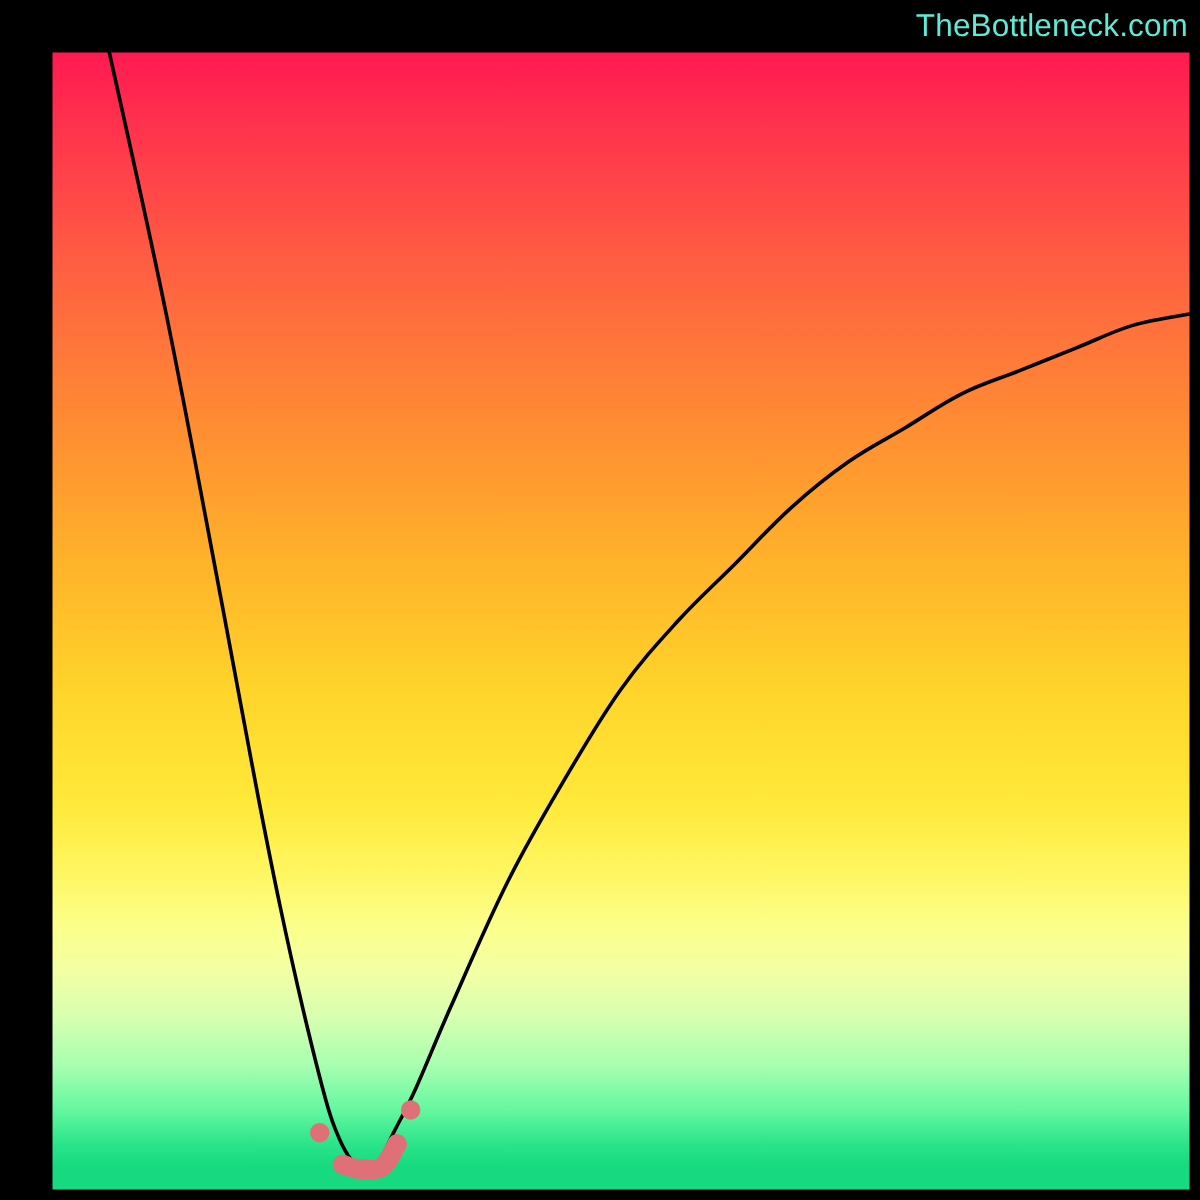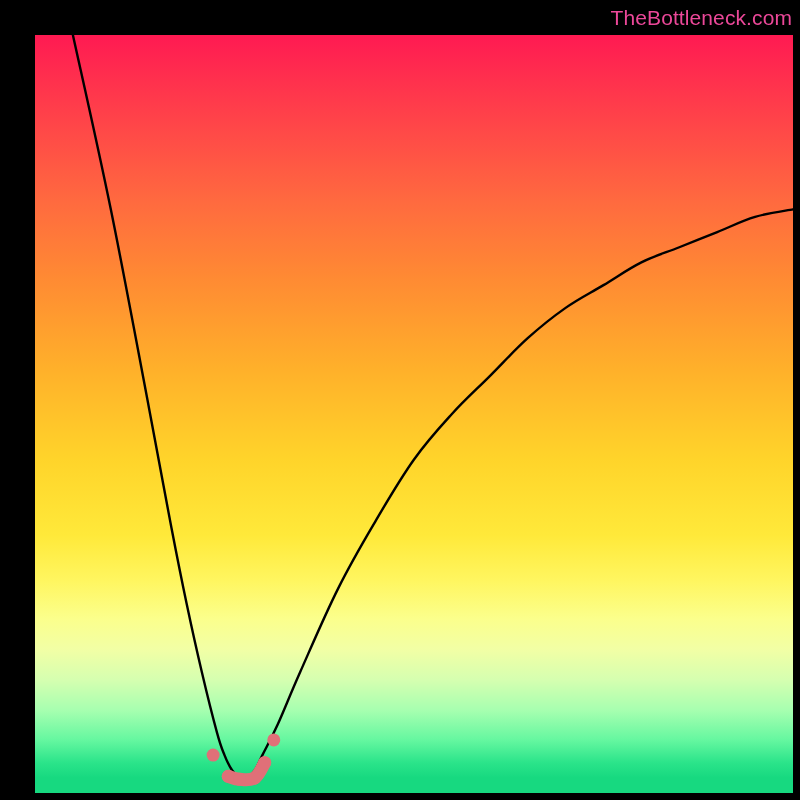--- a/index.html
+++ b/index.html
@@ -42,21 +42,21 @@
       #65f7a0 93%,
       #2be48a 96%,
       #17d980 98%,
       #17d980 100%
     );
   }
   .watermark {
     position: absolute;
     top: 6px;
     right: 8px;
-    color: #ec4899;
+    color: #5eead4;
     font-size: 21px;
     font-weight: normal;
     letter-spacing: 0.1px;
     user-select: none;
   }
   svg.curve {
     position: absolute;
     left: 0;
     top: 0;
     width: 758px;

